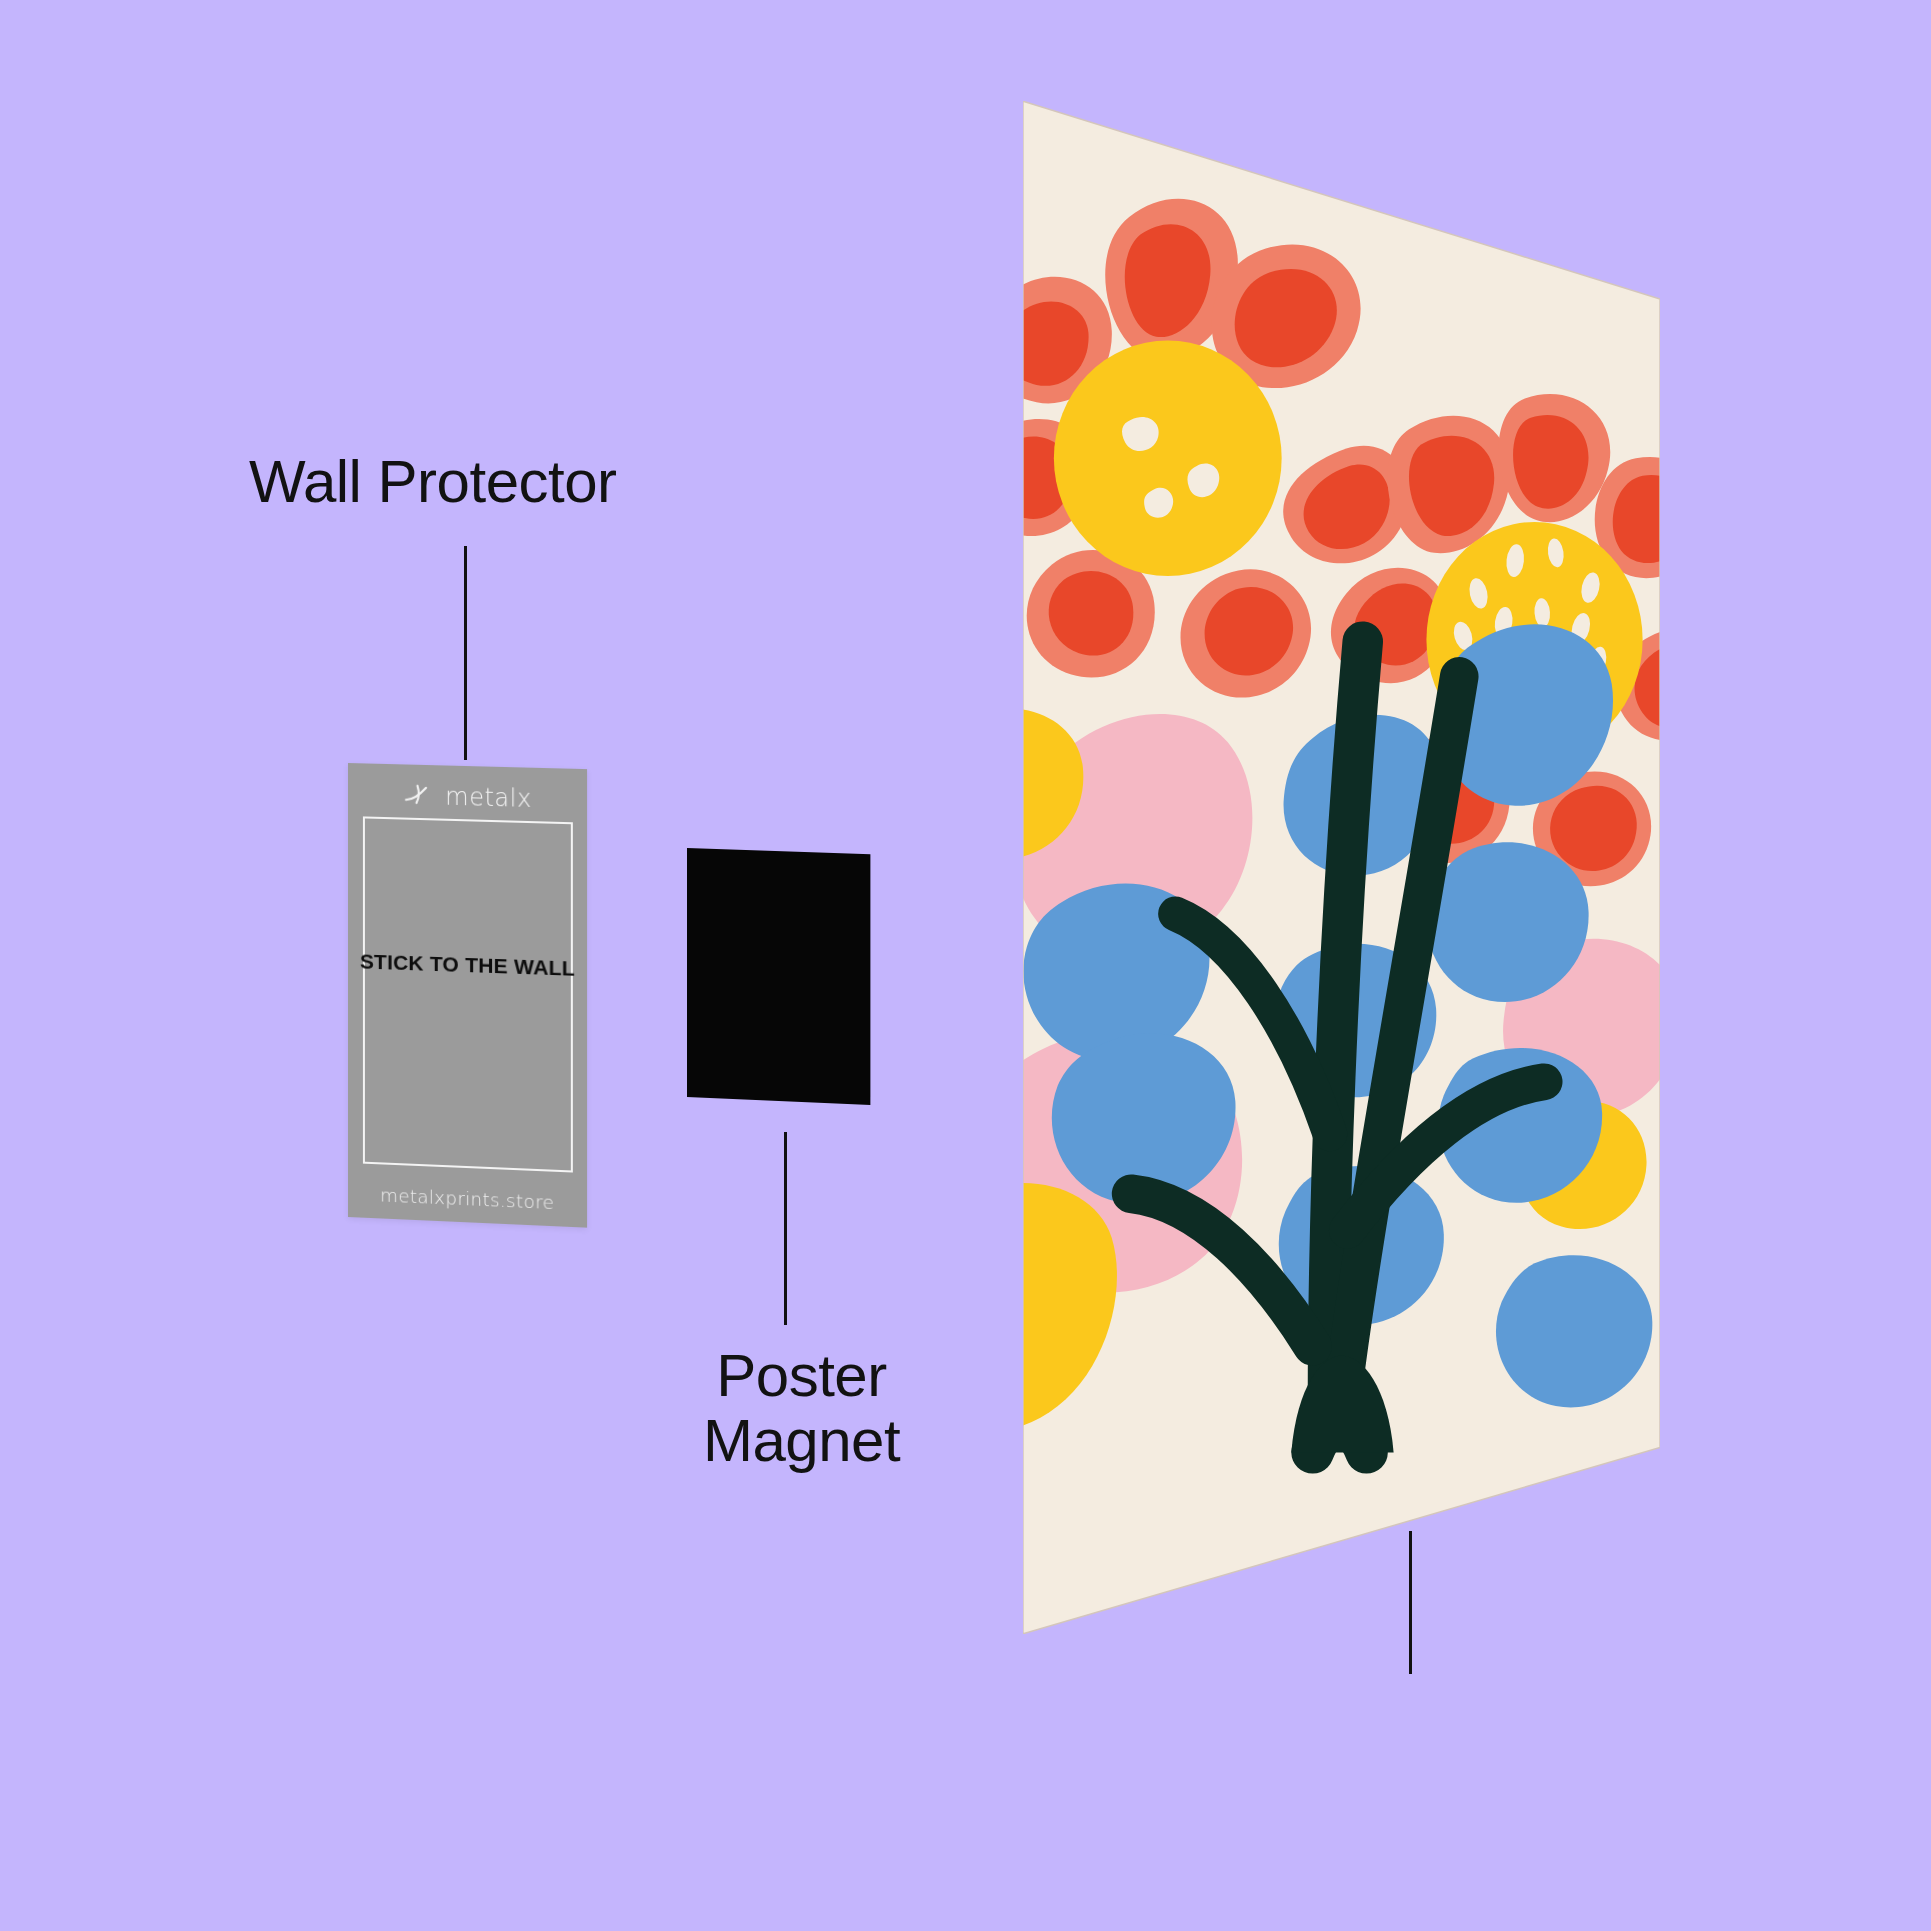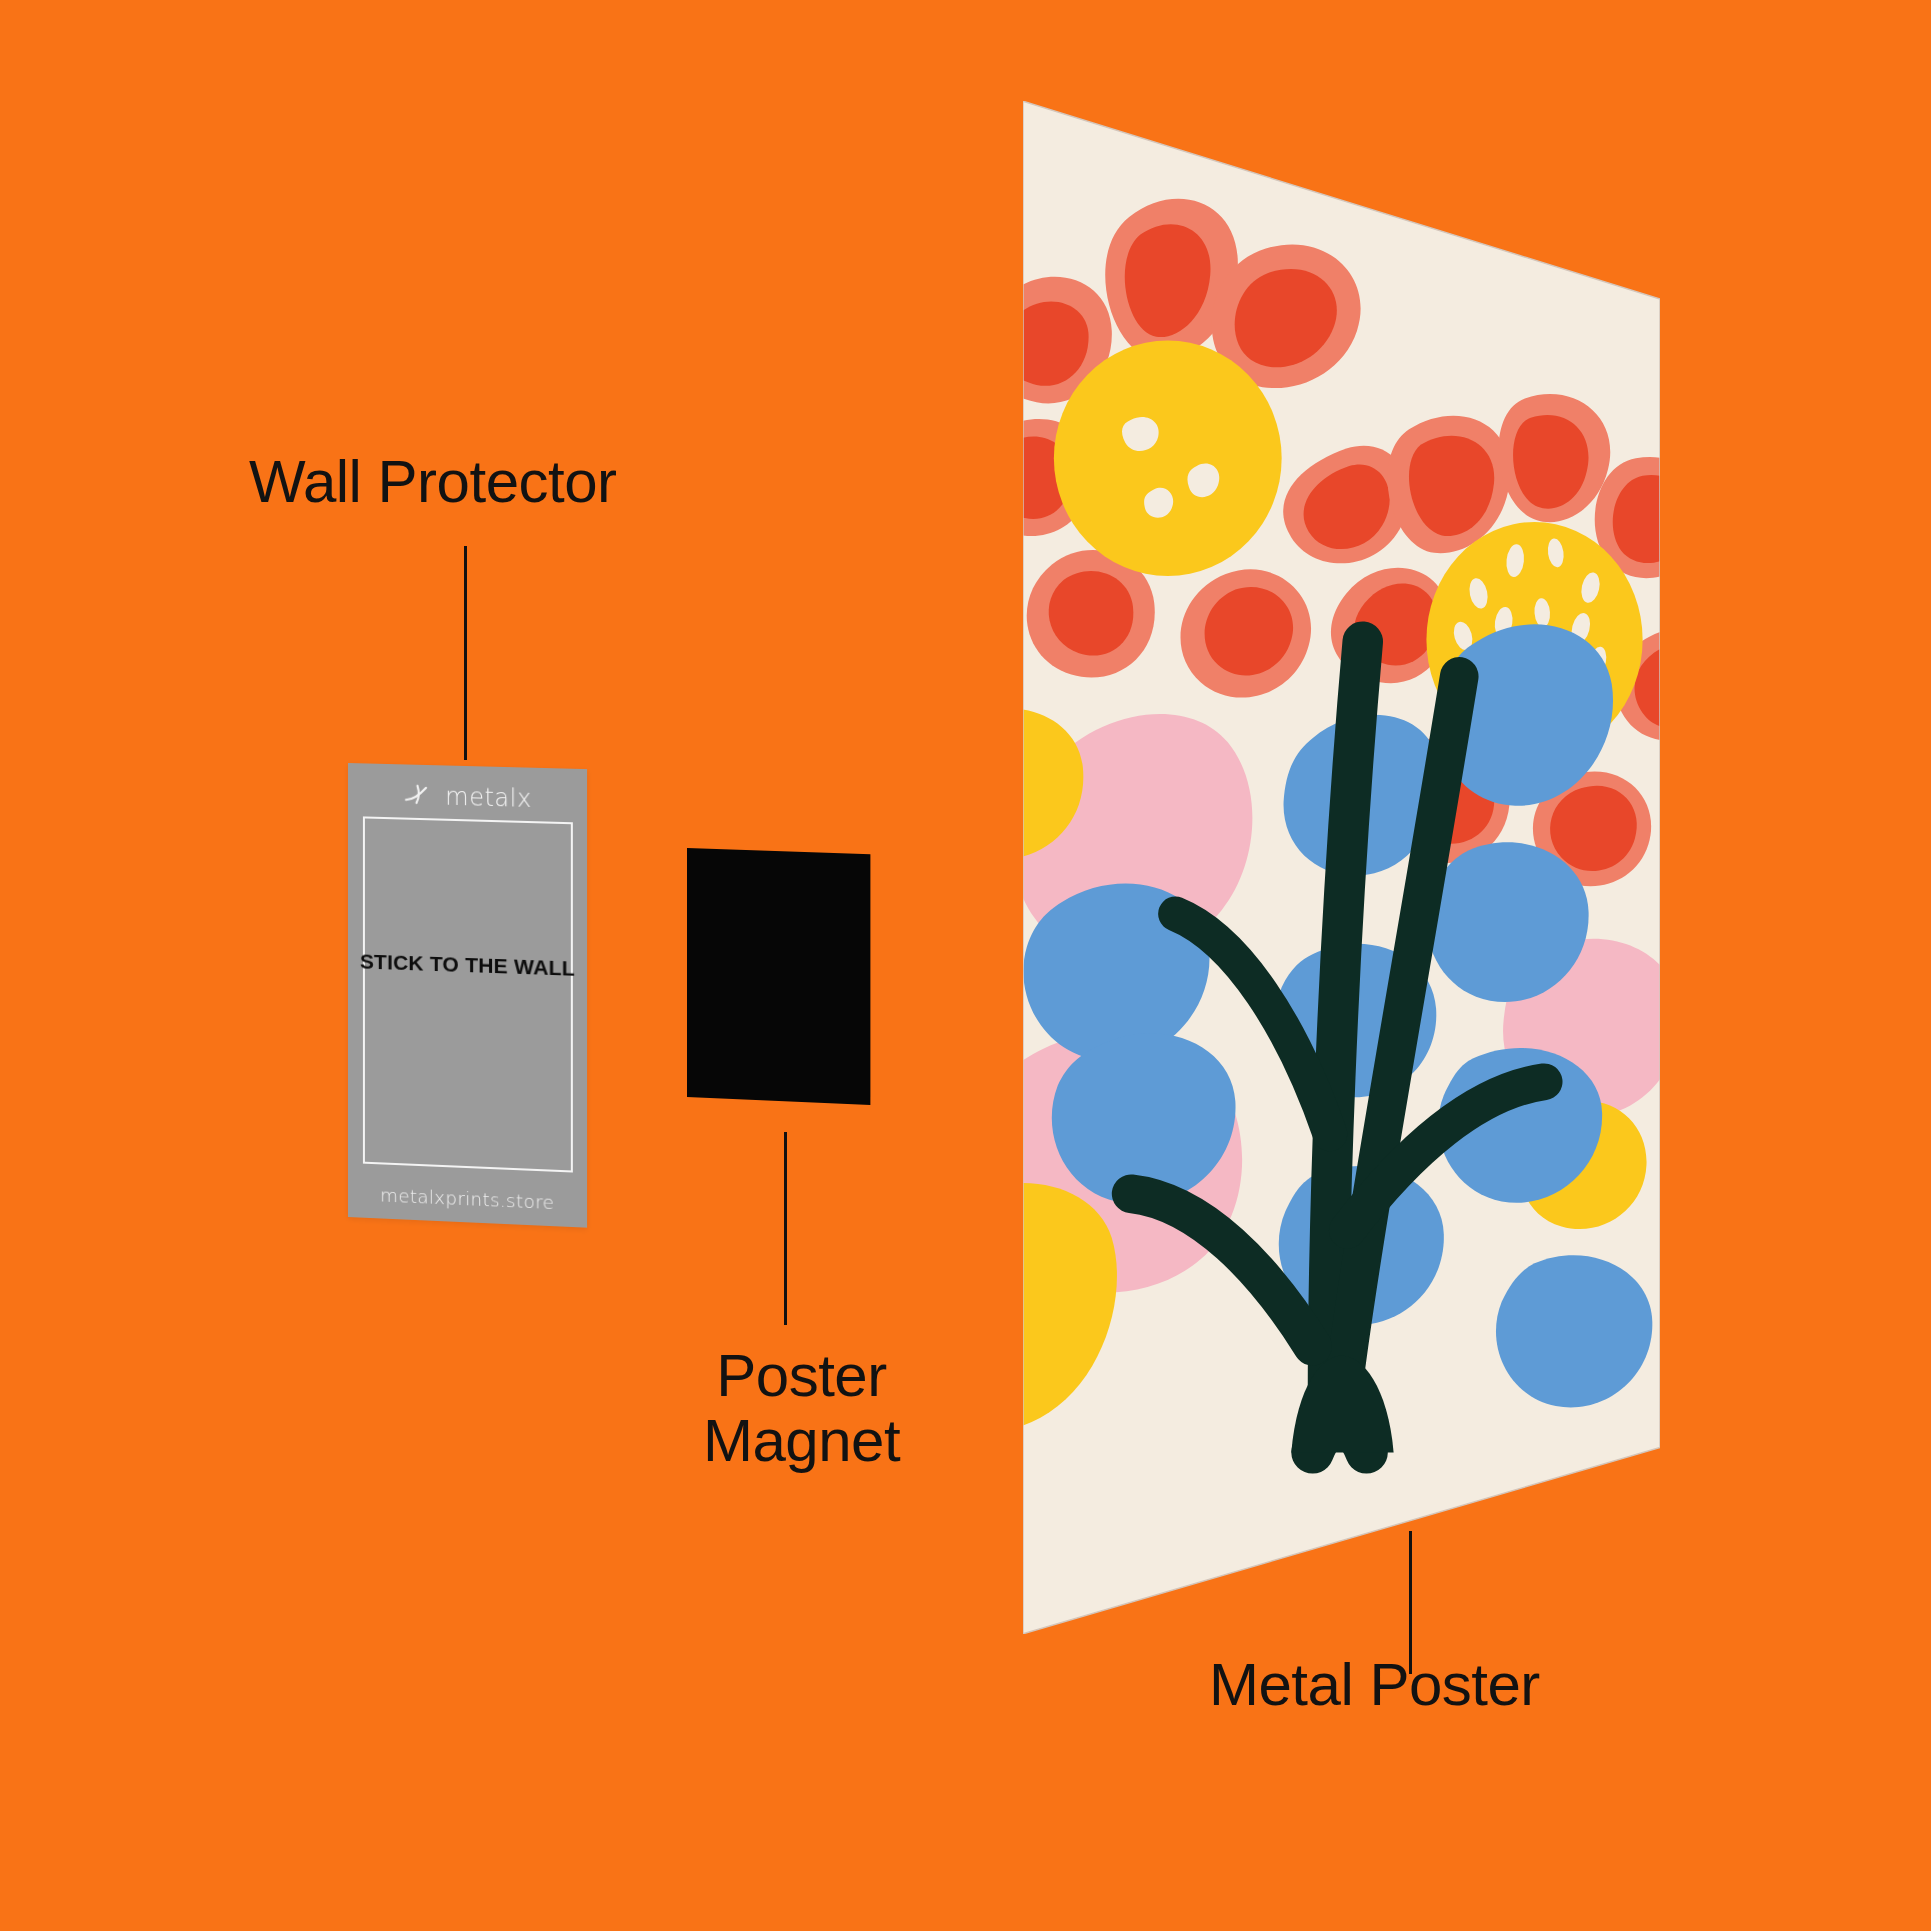--- a/index.html
+++ b/index.html
@@ -4,21 +4,21 @@
 <style>
   html, body {
     margin: 0;
     padding: 0;
     background: #ffffff;
   }
   #stage {
     position: relative;
     width: 1931px;
     height: 1931px;
-    background: #f97316;
+    background: #c4b5fd;
     overflow: hidden;
     font-family: "Liberation Sans", sans-serif;
   }
 
   
   .callout-label {
     position: absolute;
     color: #121212;
     font-family: "Liberation Sans", sans-serif;
     font-weight: 400;
@@ -288,16 +288,15 @@
           <path d="M300,1400 C316,1360 340,1360 356,1400" stroke-width="44"></path>
         </g>
         <path d="M278,1400 C284,1330 310,1300 330,1300 C352,1300 378,1332 384,1400 Z" fill="#0d2c24"></path>
       </g>
 
       <polygon points="0,0 660,205 660,1395 0,1588" fill="none" stroke="#d4c6bb" stroke-width="1.5"></polygon>
     </svg>
   </div>
 
   <div class="leader" id="leader-metal-poster"></div>
-  <div class="callout-label" id="label-metal-poster">Metal Poster</div>
 
 </div>
 
 
 </body></html>

